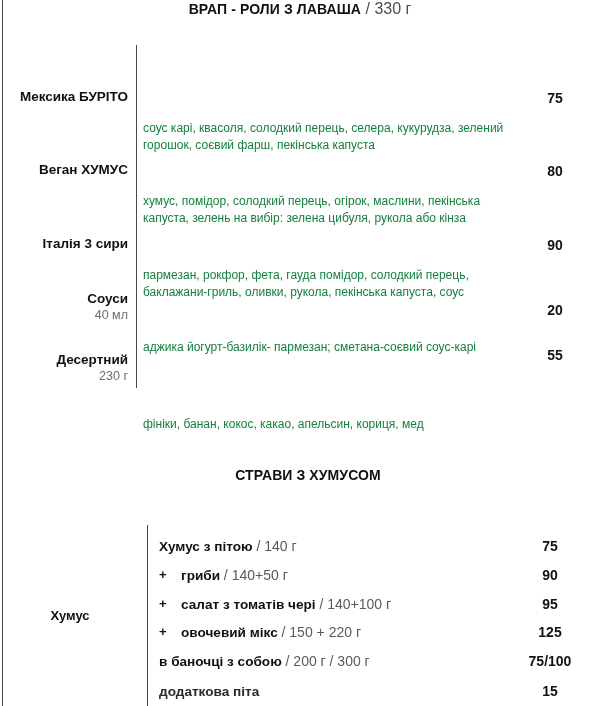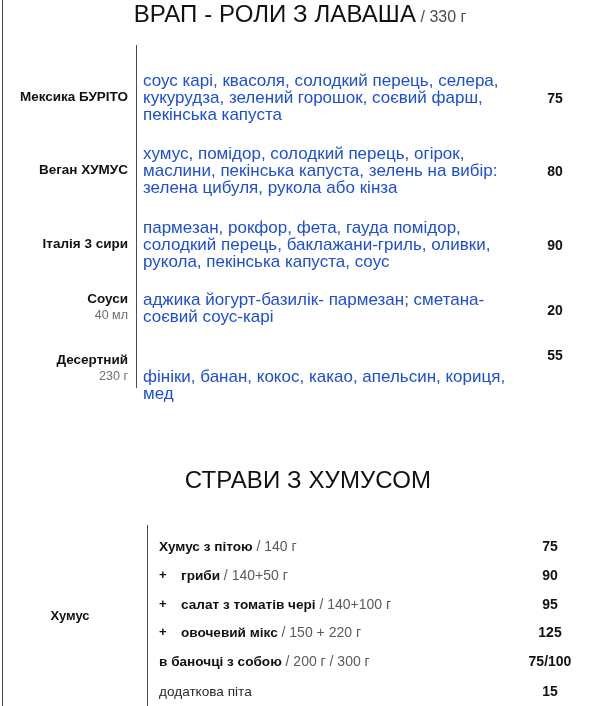--- a/index.html
+++ b/index.html
@@ -29,22 +29,22 @@
 
   
   .section-head {
     position: absolute;
     left: 0;
     width: 600px;
     text-align: center;
     white-space: nowrap;
   }
   .section-head .sh-title {
-    font-size: 24px;
-    font-weight: normal;
+    font-size: 14px;
+    font-weight: bold;
     letter-spacing: 0.1px;
     color: #111111;
   }
   .section-head .sh-weight {
     font-size: 16px;
     font-weight: normal;
     color: #4d4d4d;
   }
   #wrap-head { top: 0px; }
   #hummus-head { top: 466px; padding-left: 16px; }
@@ -88,23 +88,24 @@
   .wrap-row .name .sub {
     display: block;
     font-weight: normal;
     font-size: 12.5px;
     color: #6f6f6f;
   }
   .wrap-row .desc {
     position: absolute;
     left: 143px;
     width: 380px;
-    font-size: 17px;
+    font-size: 12px;
     line-height: 17px;
-    color: #1d4ed8;
+    color: #15803d;
+    margin-top: 48px;
   }
   .wrap-row .price {
     position: absolute;
     left: 520px;
     width: 70px;
     text-align: center;
     font-size: 14px;
     font-weight: bold;
   }
 
@@ -137,21 +138,21 @@
     line-height: 16px;
     white-space: nowrap;
   }
   .h-row .h-text.indent { left: 181px; }
   .h-row .h-text.flush  { left: 159px; }
   .h-row .h-text .t-name {
     font-weight: bold;
     color: #111111;
     text-align: center;
   }
-  .h-row .h-text .t-name.plain { font-weight: normal; color: #2a2a2a; }
+  .h-row .h-text .t-name.plain { font-weight: bold; color: #2a2a2a; }
   .h-row .h-text .t-weight {
     font-weight: normal;
     font-size: 14px;
     color: #5a5a5a;
   }
   .h-row .price {
     position: absolute;
     left: 510px;
     width: 80px;
     text-align: center;

